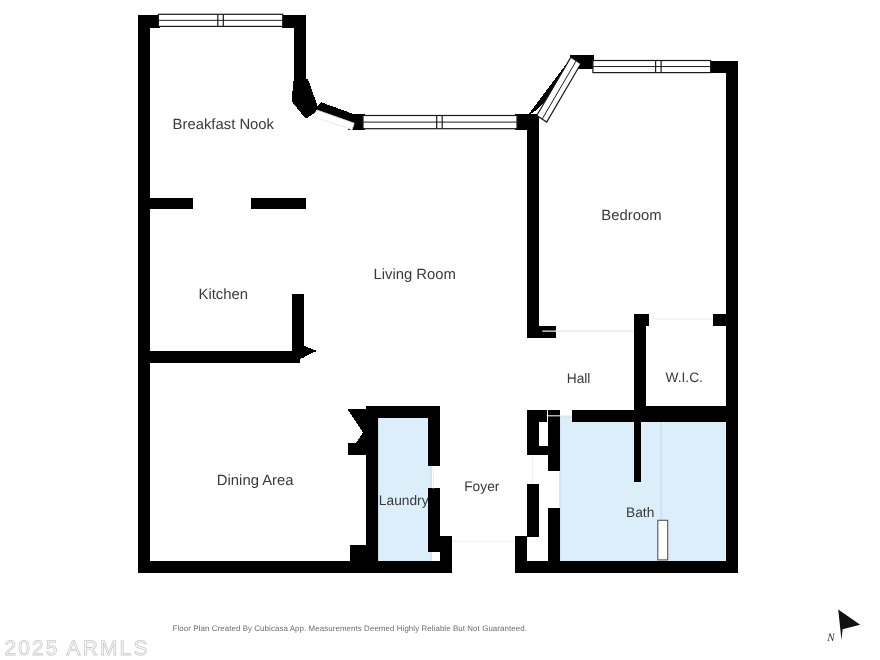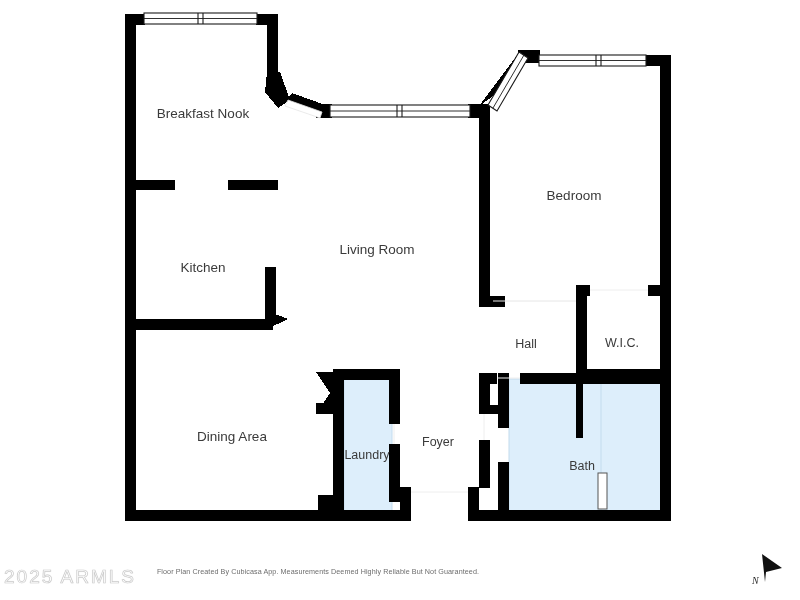--- a/index.html
+++ b/index.html
@@ -44,21 +44,21 @@
     width: 636px;
     text-align: center;
     font-size: 7.2px;
     color: #6d6d6d;
     font-family: "Liberation Sans", sans-serif;
     letter-spacing: 0.01em;
   }
   .watermark {
     position: absolute;
     left: 4px;
-    top: 566px;
+    top: 579px;
     font-family: "Liberation Sans", sans-serif;
     font-size: 19px;
     letter-spacing: 2px;
     color: #ffffff;
     -webkit-text-stroke: 0.7px #c9c9c9;
     text-shadow: 0 0 1px #d6d6d6;
     opacity: 0.95;
     white-space: nowrap;
   }
   .compass {

